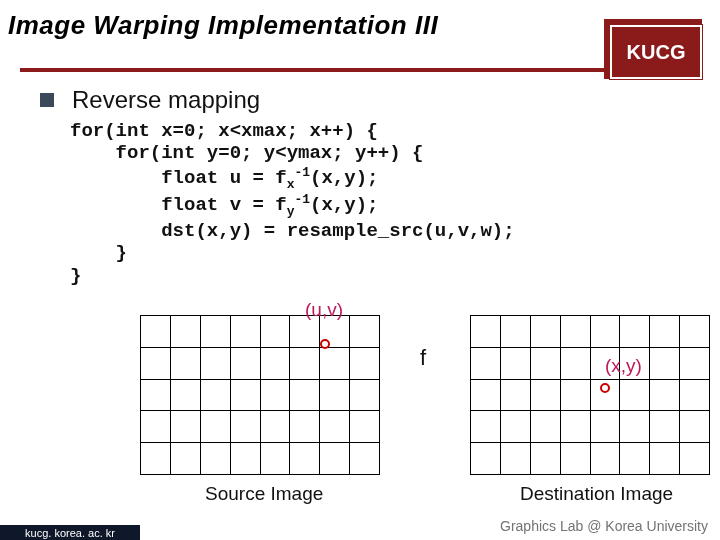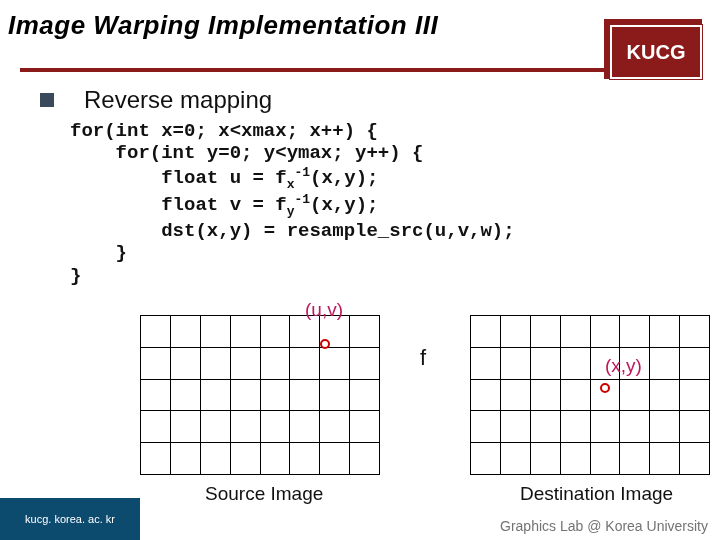--- a/index.html
+++ b/index.html
@@ -43,21 +43,21 @@
   .rule {
     margin: 6px 20px 0 20px;
     border-top: 4px solid #8b1a1a;
   }
   .content {
     padding: 14px 36px 0 40px;
   }
   .bullet-row {
     display: flex;
     align-items: center;
-    gap: 30px;
+    gap: 18px;
     margin-bottom: 6px;
   }
   .sq {
     width: 14px;
     height: 14px;
     background: #3a4a5a;
   }
   .section {
     font-size: 24px;
     color: #111;
@@ -131,22 +131,22 @@
     left: 0;
     bottom: 0;
     width: 100%;
     height: 26px;
   }
   .footer-left {
     position: absolute;
     left: 0;
     bottom: 0;
     width: 140px;
-    height: 42px;
-    background: #0c4a6e;
+    height: 15px;
+    background: #0f172a;
     color: #fff;
     font-size: 11px;
     display: flex;
     align-items: center;
     justify-content: center;
   }
   .footer-right {
     position: absolute;
     right: 12px;
     bottom: 6px;

